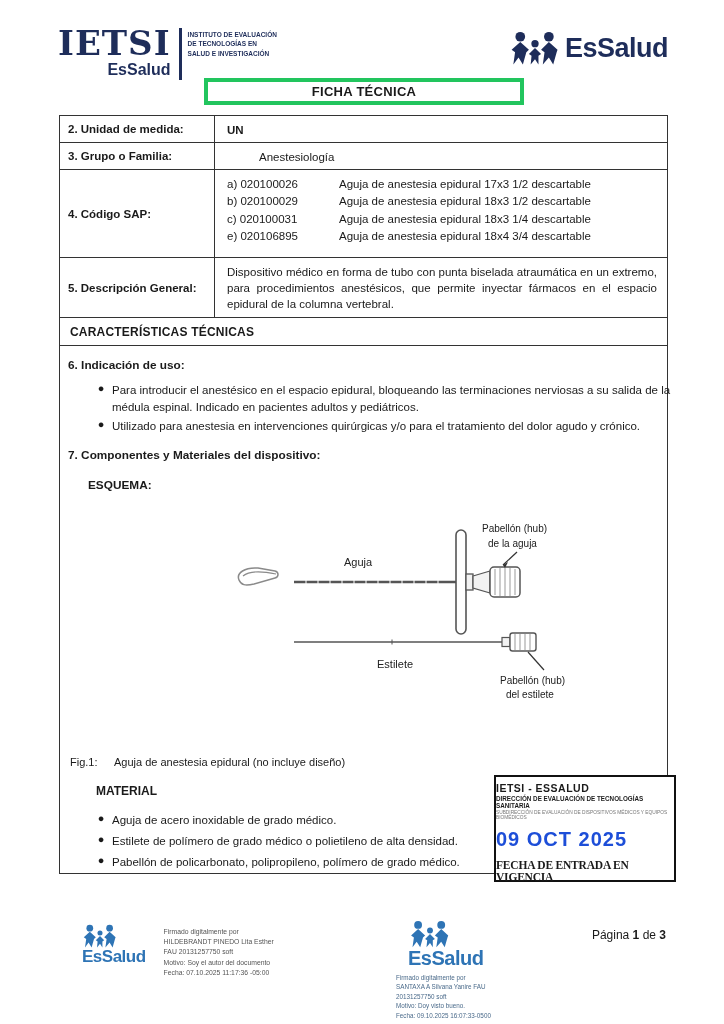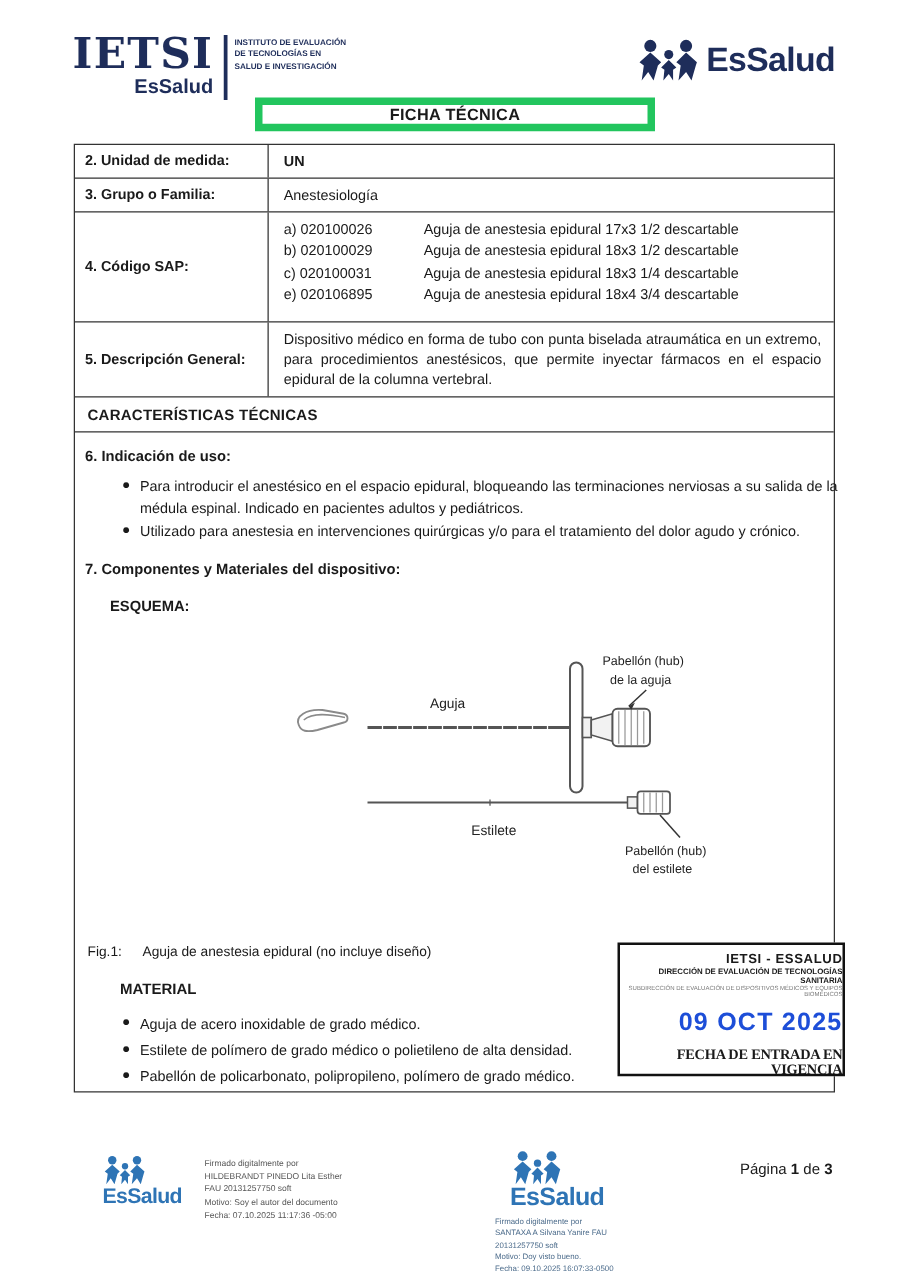--- a/index.html
+++ b/index.html
@@ -12,31 +12,31 @@
   .ietsi-word .big { font-family:"DejaVu Serif", serif; font-weight:bold; font-size:34px; letter-spacing:1px; }
   .ietsi-word .sub { font-size:16px; font-weight:bold; margin-top:2px; }
   .ietsi-bar { width:3px; background:#1e2d5a; height:52px; margin:2px 6px 0 8px; }
   .ietsi-tagline { width:92px; font-size:6.5px; font-weight:bold; color:#1e2d5a; line-height:1.45; text-transform:uppercase; padding-top:4px; }
 
   .essalud-logo-top { position:absolute; right:56px; top:30px; display:flex; align-items:center; color:#1e2d5a; }
   .essalud-logo-top .wordmark { font-size:27px; font-weight:bold; letter-spacing:-0.5px; margin-left:4px; }
   .fam-icon svg { display:block; }
 
   
-  .ficha-box { position:absolute; left:204px; top:78px; width:320px; height:27px; border:6px solid #22c55e; display:flex; align-items:center; justify-content:center; }
+  .ficha-box { position:absolute; left:204px; top:78px; width:320px; height:27px; border:4px solid #22c55e; display:flex; align-items:center; justify-content:center; }
   .ficha-box span { font-weight:bold; font-size:13px; letter-spacing:0.3px; }
 
   
   .mtable { position:absolute; left:59px; top:115px; width:609px; border:1.2px solid #333; }
   .trow { display:flex; border-bottom:1.2px solid #333; }
   .trow:last-child { border-bottom:none; }
   .tlabel { width:155px; border-right:1.2px solid #333; padding:6px 6px 4px 8px; font-weight:bold; font-size:11.5px; line-height:1.35; }
   .tvalue { flex:1; padding:6px 10px 4px 12px; font-size:11.5px; line-height:1.4; }
   .tvalue.bold { font-weight:bold; }
-  .r1 { min-height:42px; } .r2 { min-height:25px; } .r3 { min-height:25px; }
+  .r1 { min-height:42px; } .r2 { min-height:25px; } .r3 { min-height:25px;gap:32px; }
   .r4 { min-height:88px; } .r5 { min-height:60px; }
   .sap-line { display:flex; font-size:11.5px; line-height:1.5; }
   .sap-code { width:112px; flex:none; }
   .sap-desc { flex:1; }
   .tvalue.justify { text-align:justify; }
   .caract-row { padding:7px 10px 6px 10px; font-weight:bold; font-size:12px; letter-spacing:0.2px; border-bottom:1.2px solid #333; }
 
   
   .bigsec { position:relative; height:527px; font-size:11.5px; }
   .sec-title { position:absolute; left:8px; font-weight:bold; font-size:11.8px; }
@@ -45,21 +45,21 @@
   .bullet-text { flex:1; line-height:1.45; }
   .esquema { position:absolute; left:28px; font-weight:bold; font-size:11.8px; }
   .diagram { position:absolute; left:172px; top:168px; }
   .fig-caption { position:absolute; left:10px; top:410px; font-size:11px; }
   .fig-caption .figno { margin-right:14px; }
   .material-title { position:absolute; left:36px; top:438px; font-weight:bold; font-size:12px; }
   .mat-bullets { position:absolute; left:30px; top:466px; width:430px; }
   .mat-bullets .bullet-item { position:static; margin-bottom:4px; }
 
   
-  .stamp { position:absolute; left:434px; top:408px; width:182px; height:107px; border:2.5px solid #111; background:#fff; text-align:right; padding-top:5px; }
+  .stamp { position:absolute; left:434px; top:429px; width:182px; height:107px; border:2.5px solid #111; background:#fff; text-align:left; padding-top:5px; }
   .stamp .l1 { font-weight:bold; font-size:10.5px; letter-spacing:0.5px; }
   .stamp .l2 { font-weight:bold; font-size:6.3px; margin-top:1px; }
   .stamp .l3 { font-size:4.8px; color:#777; margin-top:1px; }
   .stamp .date { font-weight:bold; font-size:20px; margin-top:8px; letter-spacing:1px; }
   .stamp .l4 { font-weight:bold; font-size:11.5px; margin-top:8px; letter-spacing:-0.2px;font-family:Liberation Serif, serif; }
 
   
   .sig-left { position:absolute; left:82px; top:924px; display:flex; align-items:flex-start; }
   .sig-logo-stack { text-align:center; color:#2e74b5; margin-right:18px; }
   .sig-logo-stack .wordmark { font-size:17px; font-weight:bold; letter-spacing:-0.5px; line-height:1; }

